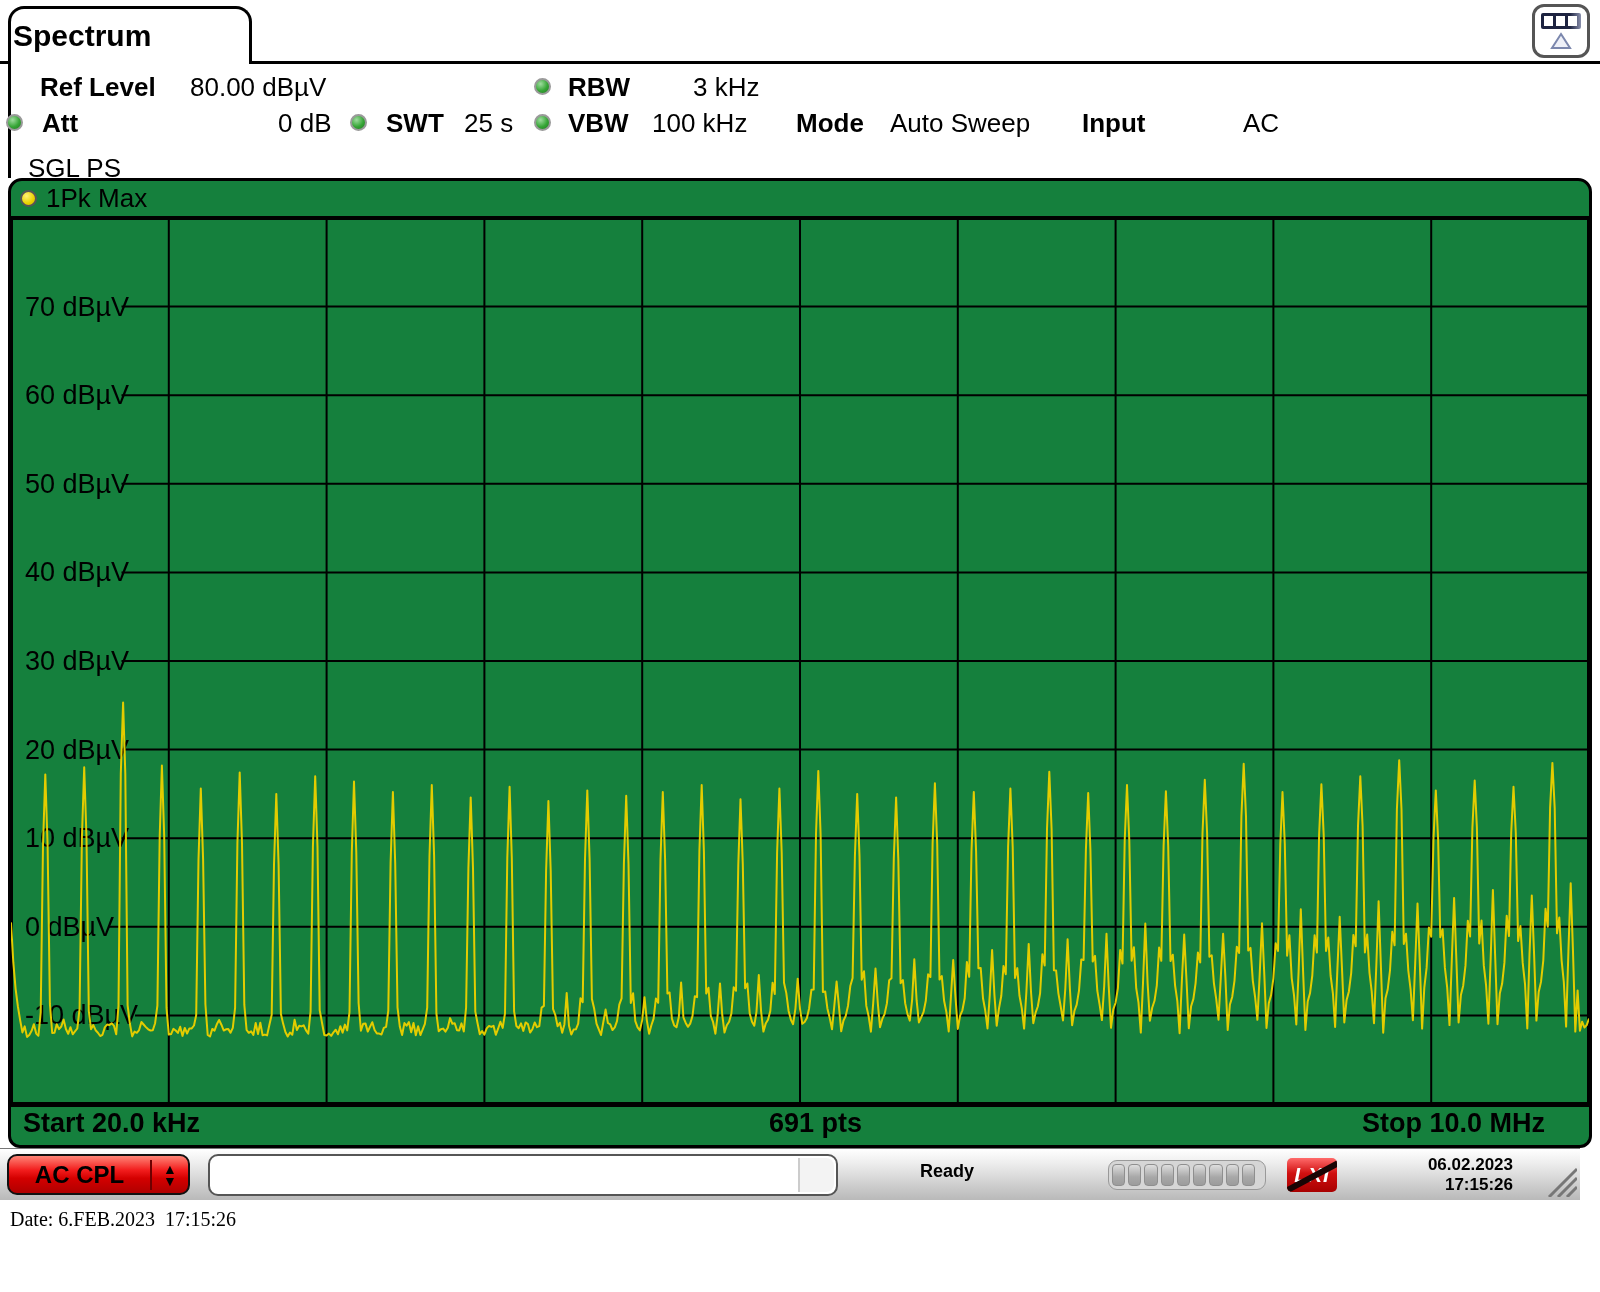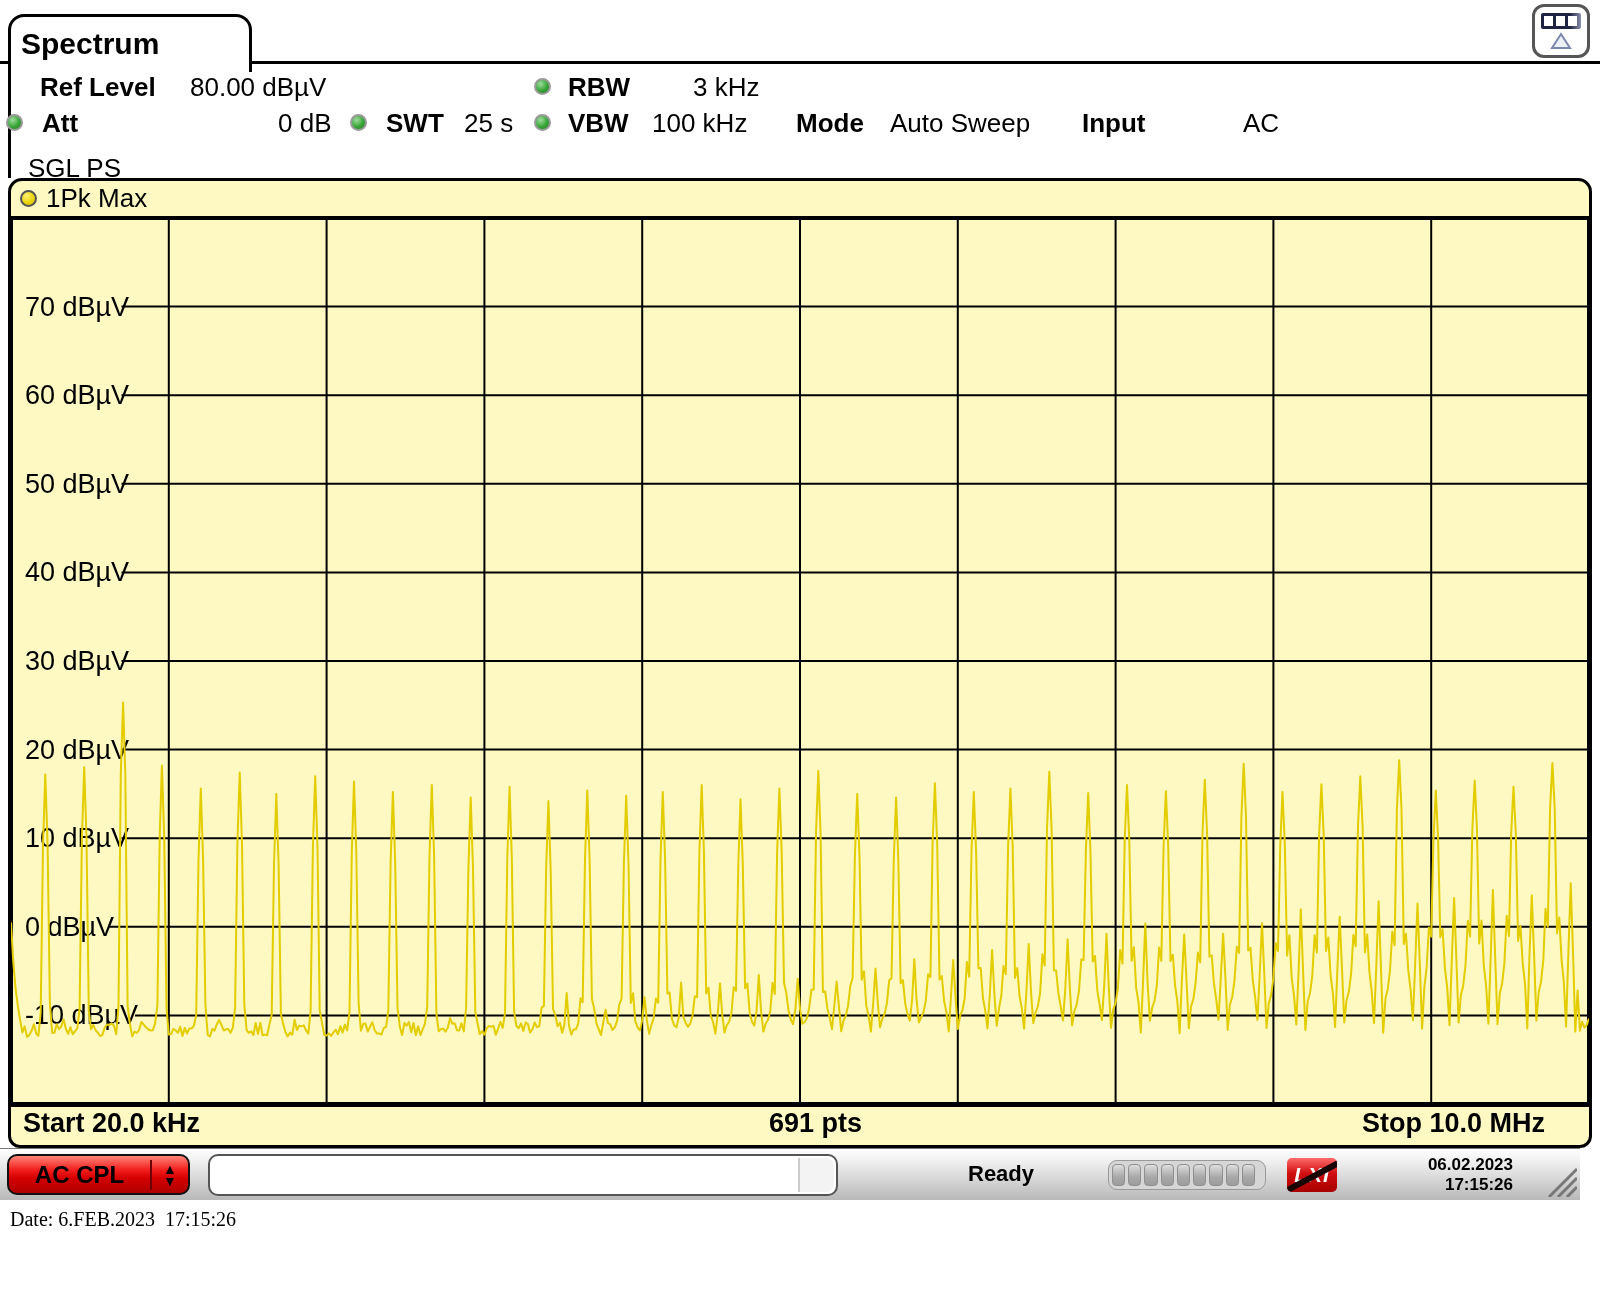--- a/index.html
+++ b/index.html
@@ -5,43 +5,43 @@
   * { margin:0; padding:0; box-sizing:border-box; }
   body {
     width:1600px; height:1292px; position:relative; background:#fff;
     font-family:"Liberation Sans", sans-serif; color:#000; overflow:hidden;
   }
   
   .tabline { position:absolute; left:0; top:61px; width:1600px; height:3px; background:#000; z-index:1; }
   .tab {
     position:absolute; left:8px; top:6px; width:244px; height:58px; z-index:2;
     background:#fff; border:3px solid #000; border-bottom:none;
-    border-radius:16px 16px 0 0; padding:10px 0 0 10px;
-    font-size:30px; font-weight:bold;margin-top:8px;
+    border-radius:16px 16px 0 0; padding:10px 0 0 2px;
+    font-size:30px; font-weight:bold;
   }
   .toolbtn {
     position:absolute; left:1532px; top:4px; width:58px; height:54px; z-index:2;
     background:#fff; border:3px solid #555; border-radius:12px;
     display:flex; flex-direction:column; align-items:center; justify-content:center; gap:3px;
   }
   .tb-bar { width:40px; height:16px; background:linear-gradient(90deg,#1d2340 72%,#8a90ad); border-radius:2px; display:flex; gap:3px; padding:3px; }
   .tb-bar span { width:9px; height:10px; background:#fff; display:block; }
   
   .h-label { position:absolute; font-size:26px; font-weight:bold; white-space:nowrap; }
   .h-value { position:absolute; font-size:26px; white-space:nowrap; }
   .led {
     position:absolute; width:17px; height:17px; border-radius:50%;
     background:radial-gradient(circle at 35% 30%, #9fdc9f, #37a637 55%, #1d7a1d);
     border:2px solid #9a9a9a;
   }
   .leftborder { position:absolute; left:8px; top:61px; width:3px; height:117px; background:#000; }
   
   .panel {
     position:absolute; left:8px; top:178px; width:1584px; height:970px;
-    border:3px solid #000; border-radius:14px 14px 12px 12px; background:#fef9c3; overflow:hidden;
+    border:3px solid #000; border-radius:14px 14px 12px 12px; background:#15803d; overflow:hidden;
   }
   .tracebar { height:37px; border-bottom:2px solid #000; display:flex; align-items:center; gap:9px; padding-left:9px; font-size:26px; }
   .tracedot {
     width:17px; height:17px; border-radius:50%;
     background:radial-gradient(circle at 35% 30%, #fff176, #e8d200 60%, #c9b400);
     border:2px solid #555;
   }
   .gridwrap { height:886px; position:relative; }
   .gridwrap svg { position:absolute; left:0; top:0; }
   .axisbar {
@@ -60,21 +60,21 @@
     position:absolute; left:7px; top:5px; width:183px; height:41px;
     border:2px solid #111; border-radius:10px;
     background:linear-gradient(#ff8577,#f21d1d 38%,#d40000 60%,#b00000);
     display:flex; align-items:center; cursor:pointer;
   }
   .accpl-label { flex:1; text-align:center; font-weight:bold; font-size:24px; }
   .accpl-div { width:2px; height:30px; background:#6d0000; }
   .spin { width:36px; display:flex; flex-direction:column; align-items:center; justify-content:center; font-size:14px; line-height:12px; }
   .field { position:absolute; left:208px; top:5px; width:630px; height:42px; background:#fff; border:2px solid #555; border-radius:10px; }
   .field-cap { position:absolute; right:2px; top:2px; bottom:2px; width:36px; background:#f3f3f3; border-left:2px solid #cccccc; border-radius:0 8px 8px 0; }
-  .ready { position:absolute; left:968px; top:12px; font-weight:bold; font-size:22px; }
+  .ready { position:absolute; left:920px; top:12px; font-weight:bold; font-size:18px; }
   .progress {
     position:absolute; left:1108px; top:11px; width:158px; height:30px;
     background:#d6d6d6; border:1px solid #999; border-radius:9px;
     display:flex; gap:3px; padding:3px 10px 3px 3px;
   }
   .pseg { flex:1; border-radius:4px; background:linear-gradient(#dedede,#a8a8a8 60%,#9c9c9c); border:1px solid #8f8f8f; }
   .lxi {
     position:absolute; left:1287px; top:9px; width:50px; height:34px;
     background:linear-gradient(#ff6a6a,#d01010 45%,#a80000); border-radius:5px;
     display:flex; align-items:center; justify-content:center; overflow:hidden;

